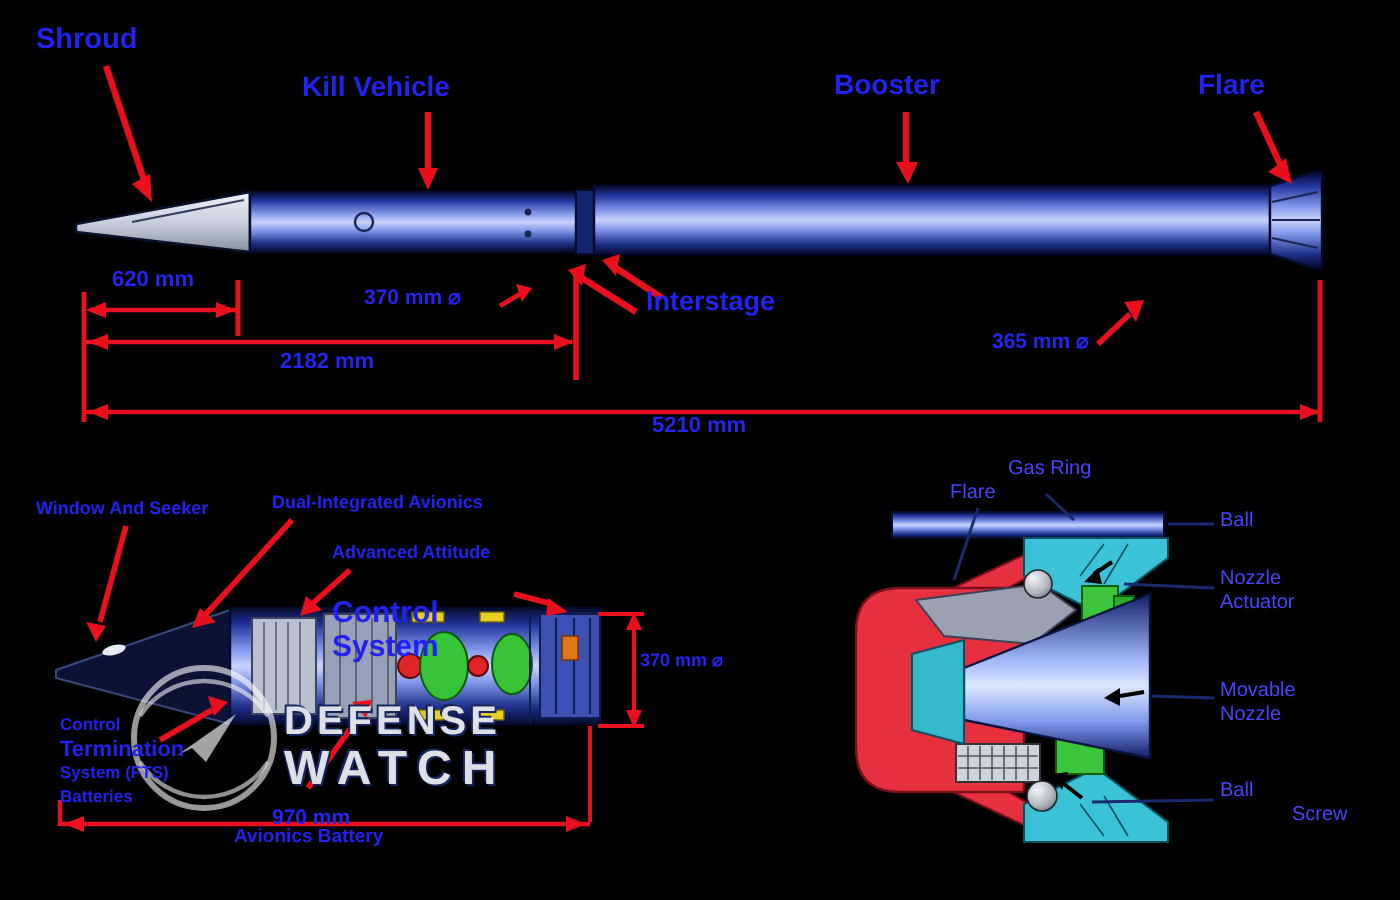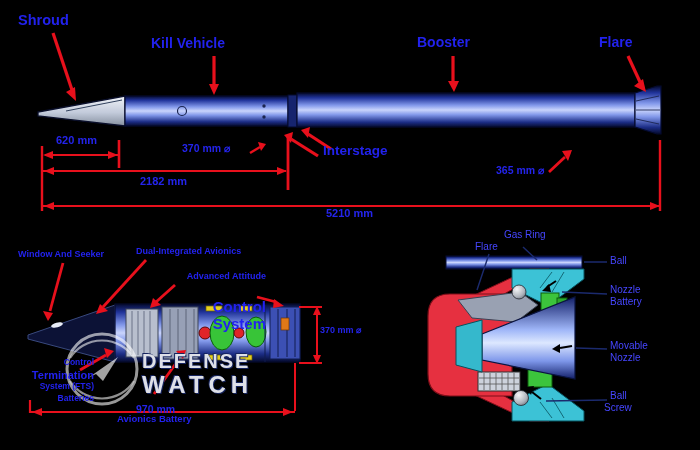--- a/index.html
+++ b/index.html
@@ -2,21 +2,21 @@
 <html><head>
 <meta charset="utf-8">
 <style>
   html,body{margin:0;padding:0;background:#000;}
   #stage{position:relative;width:700px;height:450px;background:#000;overflow:hidden;
          font-family:"Liberation Sans",sans-serif;border-radius:25px;}
   svg{position:absolute;left:0;top:0;}
   .lbl{position:absolute;color:#2222ee;font-weight:bold;white-space:nowrap;}
   .dim{position:absolute;color:#2424ec;font-weight:bold;white-space:nowrap;}
   .rlbl{position:absolute;color:#4646ff;font-weight:normal;white-space:nowrap;}
-  .ctr{text-align:right;white-space:normal;}
+  .ctr{text-align:left;white-space:normal;}
   .wm{position:absolute;color:rgba(255,255,255,.86);font-weight:bold;
       text-shadow:1px 1px 0 #16245e, -1px -1px 0 #16245e;}
 </style>
 </head>
 <body>
 
 <div id="stage">
 
 <svg width="700" height="450" viewBox="0 0 700 450">
   <defs>
@@ -232,22 +232,22 @@
 <div class="lbl ctr" style="left:30px;top:393px;width:64px;font-size:8.5px">Batteries</div>
 <div class="lbl" style="left:117px;top:413px;font-size:9.5px">Avionics Battery</div>
 
 <div class="dim" style="left:320px;top:325px;font-size:9px">370 mm ⌀</div>
 <div class="dim" style="left:136px;top:403px;font-size:10.5px">970 mm</div>
 
 <div class="rlbl" style="left:504px;top:229px;font-size:10px">Gas Ring</div>
 <div class="rlbl" style="left:475px;top:241px;font-size:10px">Flare</div>
 <div class="rlbl" style="left:610px;top:255px;font-size:10px">Ball</div>
 <div class="rlbl" style="left:610px;top:284px;font-size:10px">Nozzle</div>
-<div class="rlbl" style="left:610px;top:296px;font-size:10px">Battery</div>
+<div class="rlbl" style="left:610px;top:296px;font-size:10px">Actuator</div>
 <div class="rlbl" style="left:610px;top:340px;font-size:10px">Movable</div>
 <div class="rlbl" style="left:610px;top:352px;font-size:10px">Nozzle</div>
 <div class="rlbl" style="left:610px;top:390px;font-size:10px">Ball</div>
-<div class="rlbl" style="left:604px;top:402px;font-size:10px">Screw</div>
+<div class="rlbl" style="left:646px;top:402px;font-size:10px">Screw</div>
 
 <div class="wm" style="left:142px;top:350px;font-size:20px;letter-spacing:2px">DEFENSE</div>
 <div class="wm" style="left:142px;top:371px;font-size:24px;letter-spacing:5px">WATCH</div>
 
 </div>
 
 </body></html>

